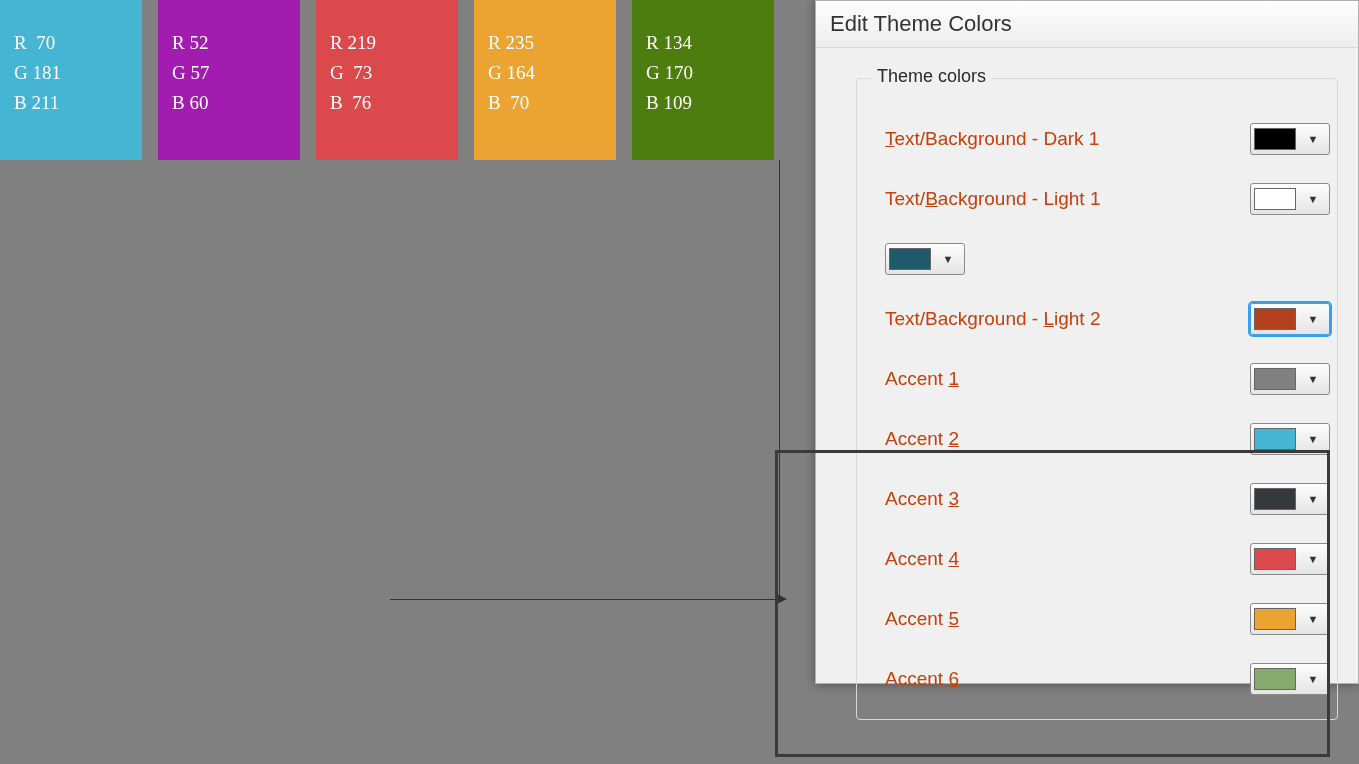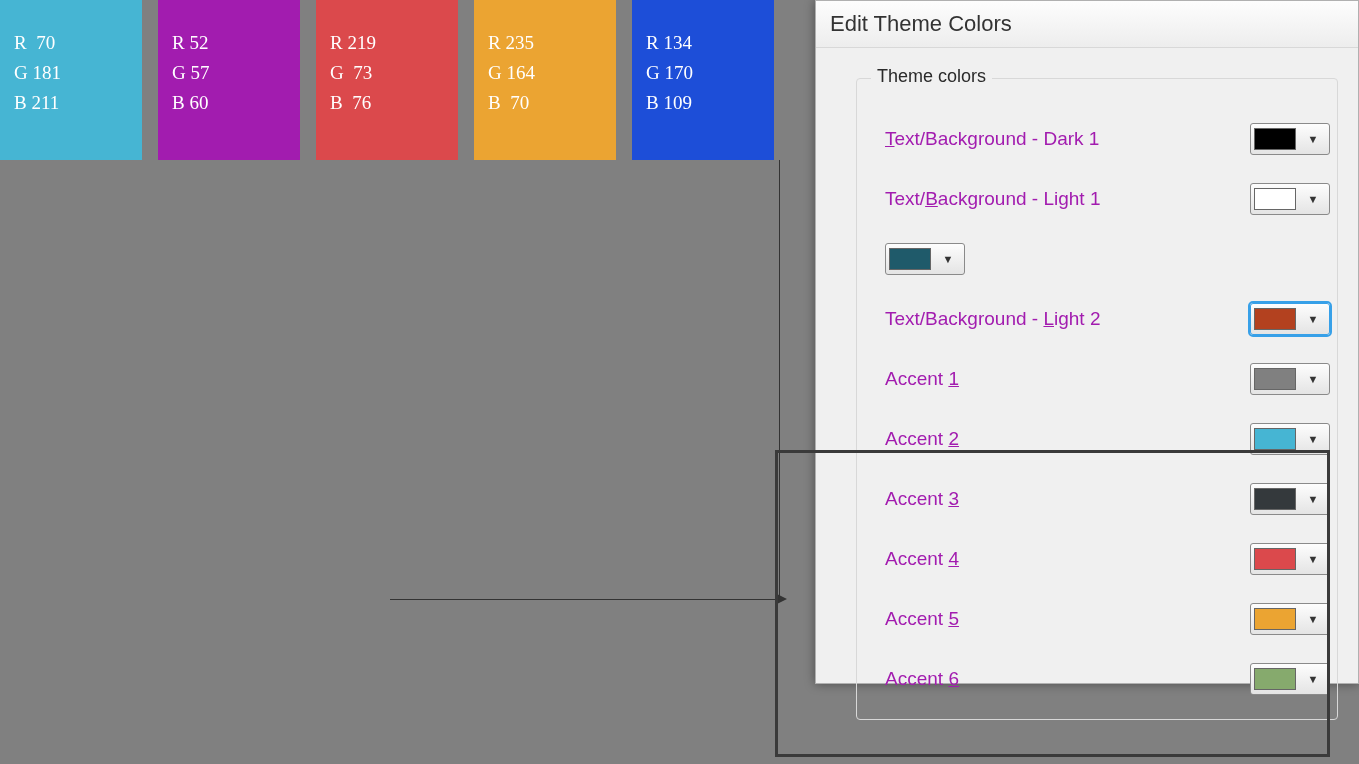--- a/index.html
+++ b/index.html
@@ -83,21 +83,21 @@
     color: #2a2a2a;
   }
   .theme-row {
     display: flex;
     align-items: center;
     justify-content: space-between;
     height: 60px;
   }
   .theme-label {
     font-size: 19px;
-    color: #a21caf;
+    color: #c2410c;
   }
   .theme-label .ul { text-decoration: underline; }
   .color-button {
     width: 80px;
     height: 32px;
     display: flex;
     align-items: center;
     border: 1px solid #8a8a8a;
     border-radius: 3px;
     background: linear-gradient(#fdfdfd,#e4e4e4);
@@ -139,21 +139,21 @@
 B 211</div>
     <div class="swatch" style="background: #a21caf;">R 52
 G 57
 B 60</div>
     <div class="swatch" style="background: rgb(219, 73, 76);">R 219
 G  73
 B  76</div>
     <div class="swatch" style="background: rgb(235, 164, 50);">R 235
 G 164
 B  70</div>
-    <div class="swatch" style="background: #1d4ed8;">R 134
+    <div class="swatch" style="background: #4d7c0f;">R 134
 G 170
 B 109</div>
   </div>
 
 <div class="arrow-line"></div>
 
 <div class="dialog">
   <div class="dialog-title">Edit Theme Colors</div>
   <div class="dialog-body">
     <div class="fieldset">

